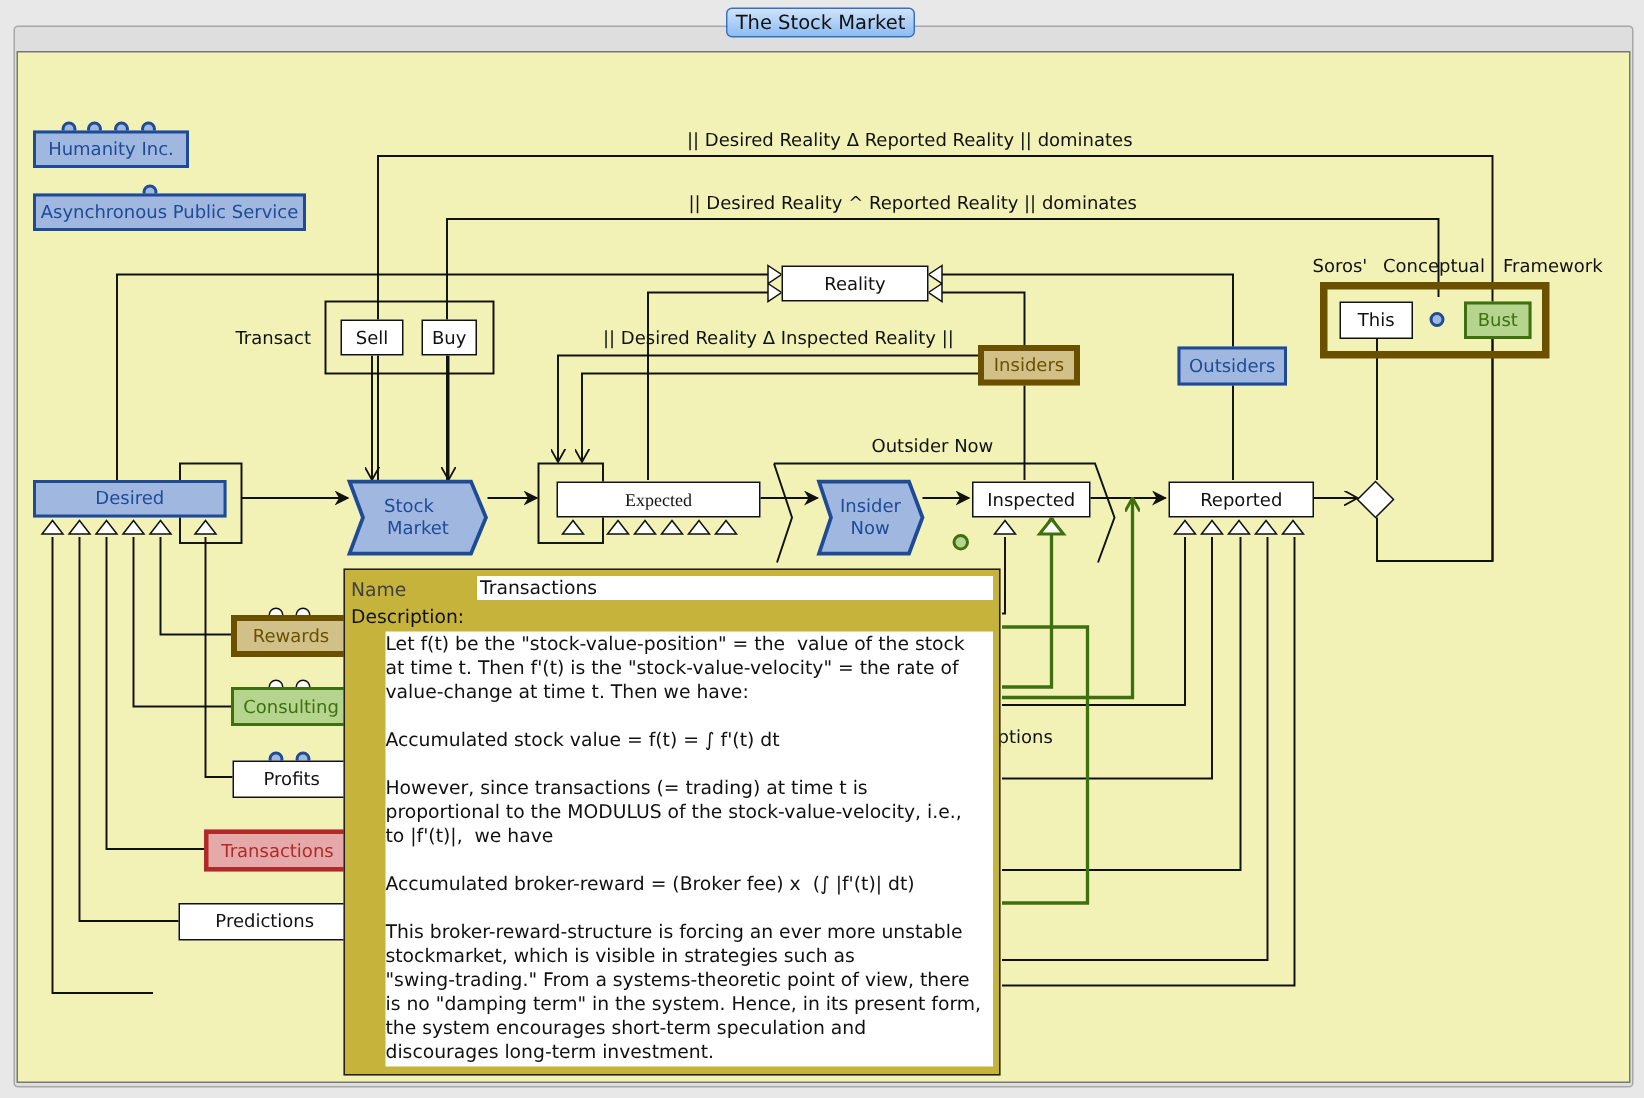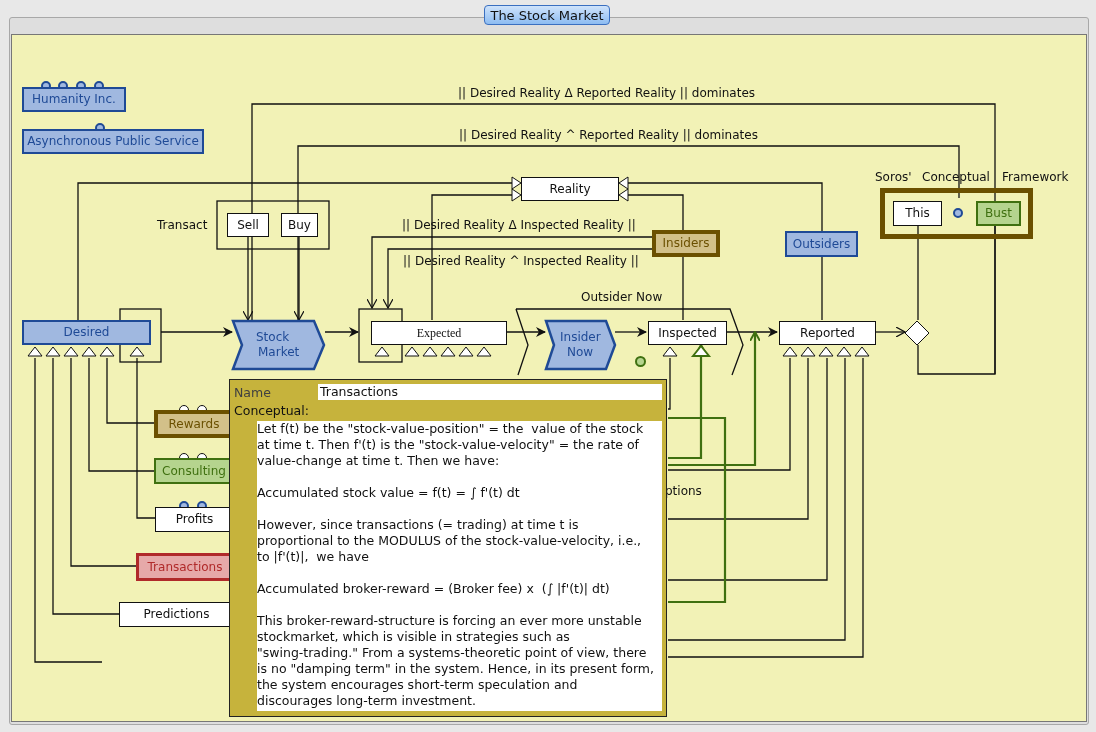--- a/index.html
+++ b/index.html
@@ -127,21 +127,20 @@
   <div class="dot" style="left:58px;top:81px"></div>
   <div class="dot" style="left:76px;top:81px"></div>
   <div class="dot" style="left:94px;top:81px"></div>
   <div class="n blue" style="left:22px;top:87px;width:104px;height:25px;line-height:21px;">Humanity Inc.</div>
   <div class="dot" style="left:95px;top:123px"></div>
   <div class="n blue" style="left:22px;top:129px;width:182px;height:25px;line-height:21px;">Asynchronous Public Service</div>
 
   <div class="t" style="left:458px;top:86px;">|| Desired Reality Δ Reported Reality || dominates</div>
   <div class="t" style="left:459px;top:128px;">|| Desired Reality ^ Reported Reality || dominates</div>
   <div class="t" style="left:402px;top:218px;">|| Desired Reality Δ Inspected Reality ||</div>
-  <div class="t" style="left:403px;top:254px;">|| Desired Reality ^ Inspected Reality ||</div>
   <div class="t" style="left:157px;top:218px;">Transact</div>
   <div class="t" style="left:581px;top:290px;">Outsider Now</div>
   <div class="t" style="left:875px;top:170px;">Soros'</div>
   <div class="t" style="left:922px;top:170px;">Conceptual</div>
   <div class="t" style="left:1002px;top:170px;">Framework</div>
   <div class="t" style="left:665px;top:484px;">ptions</div>
 
   <div class="n white" style="left:227px;top:213px;width:42px;height:24px;line-height:22px;">Sell</div>
   <div class="n white" style="left:281px;top:213px;width:37px;height:24px;line-height:22px;">Buy</div>
   <div class="n white" style="left:521px;top:177px;width:98px;height:24px;line-height:22px;">Reality</div>
@@ -182,21 +181,21 @@
   <div class="dot" style="left:179px;top:501px;"></div>
   <div class="dot" style="left:197px;top:501px;"></div>
   <div class="n white" style="left:155px;top:507px;width:79px;height:25px;line-height:22px;">Profits</div>
   <div class="n red" style="left:136px;top:553px;width:98px;height:28px;line-height:22px;">Transactions</div>
   <div class="n white" style="left:119px;top:602px;width:115px;height:25px;line-height:23px;">Predictions</div>
 </div>
 
 <div class="panel">
   <div class="name-lbl">Name</div>
   <div class="name-field">Transactions</div>
-  <div class="desc-lbl">Conceptual:</div>
+  <div class="desc-lbl">Description:</div>
   <div class="desc-text">Let f(t) be the "stock-value-position" = the  value of the stock
 at time t. Then f'(t) is the "stock-value-velocity" = the rate of
 value-change at time t. Then we have:
 
 Accumulated stock value = f(t) = ∫ f'(t) dt
 
 However, since transactions (= trading) at time t is
 proportional to the MODULUS of the stock-value-velocity, i.e.,
 to |f'(t)|,  we have
 

